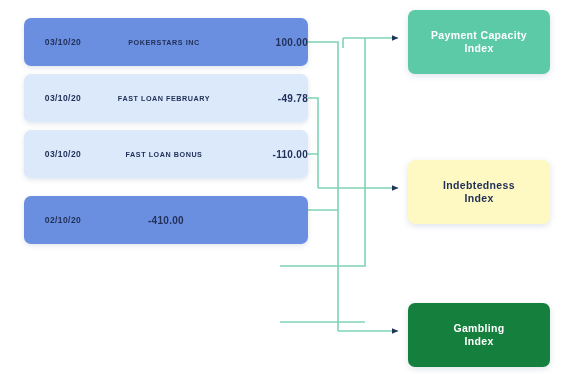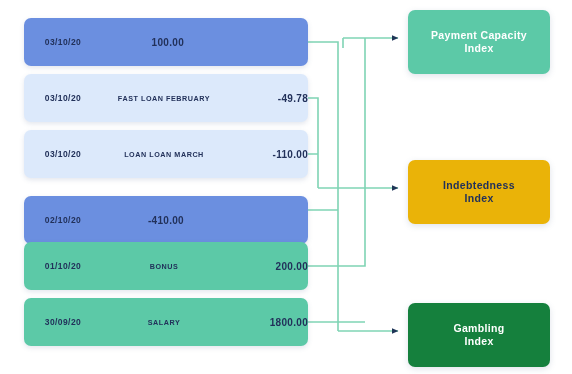--- a/index.html
+++ b/index.html
@@ -44,21 +44,21 @@
   .index-box{
     position:absolute;left:408px;width:142px;height:64px;
     border-radius:7px;
     display:flex;align-items:center;justify-content:center;
     text-align:center;line-height:1.28;
     font-size:10.5px;font-weight:700;letter-spacing:0.35px;
     box-shadow:0 2px 6px rgba(80,100,140,0.18);
     z-index:2;
   }
   .ib-green{background:#5cc9a7;color:#ffffff;}
-  .ib-lightblue{background:#eab308;color:#22315a;}
+  .ib-lightblue{background:#fef9c3;color:#22315a;}
   .ib-blue{background:#15803d;color:#ffffff;}
 </style>
 </head>
 <body>
 
 <div id="stage">
 
   <svg id="wires" viewBox="0 0 572 374">
     <defs>
       <marker id="arrowhead" markerWidth="7" markerHeight="7" refX="6.2" refY="3.1" orient="auto" markerUnits="userSpaceOnUse">
@@ -82,51 +82,42 @@
       <path d="M343,38 L398,38" marker-end="url(#arrowhead)"></path>
       <path d="M318,188 L398,188" marker-end="url(#arrowhead)"></path>
       <path d="M338,331 L398,331" marker-end="url(#arrowhead)"></path>
 
       <path d="M343,38 L343,48"></path>
     </g>
   </svg>
 
   <div class="txn tone-blue" style="top:18px;">
     <span class="date">03/10/20</span>
+    <span class="desc">POKERSTARS INC</span>
     <span class="amt">100.00</span>
   </div>
 
   <div class="txn tone-lightblue" style="top:74px;">
     <span class="date">03/10/20</span>
     <span class="desc">FAST LOAN FEBRUARY</span>
     <span class="amt">-49.78</span>
   </div>
 
   <div class="txn tone-lightblue" style="top:130px;">
     <span class="date">03/10/20</span>
-    <span class="desc">LOAN LOAN MARCH</span>
+    <span class="desc">FAST LOAN BONUS</span>
     <span class="amt">-110.00</span>
   </div>
 
   <div class="txn tone-blue" style="top:196px;">
     <span class="date">02/10/20</span>
     <span class="amt">-410.00</span>
   </div>
 
-  <div class="txn tone-green" style="top:242px;">
-    <span class="date">01/10/20</span>
-    <span class="desc">BONUS</span>
-    <span class="amt">200.00</span>
-  </div>
 
-  <div class="txn tone-green" style="top:298px;">
-    <span class="date">30/09/20</span>
-    <span class="desc">SALARY</span>
-    <span class="amt">1800.00</span>
-  </div>
 
   <div class="index-box ib-green" style="top:10px;">
     <span><span>Payment Capacity</span><br><span>Index</span></span>
   </div>
 
   <div class="index-box ib-lightblue" style="top:160px;">
     <span><span>Indebtedness</span><br><span>Index</span></span>
   </div>
 
   <div class="index-box ib-blue" style="top:303px;">

